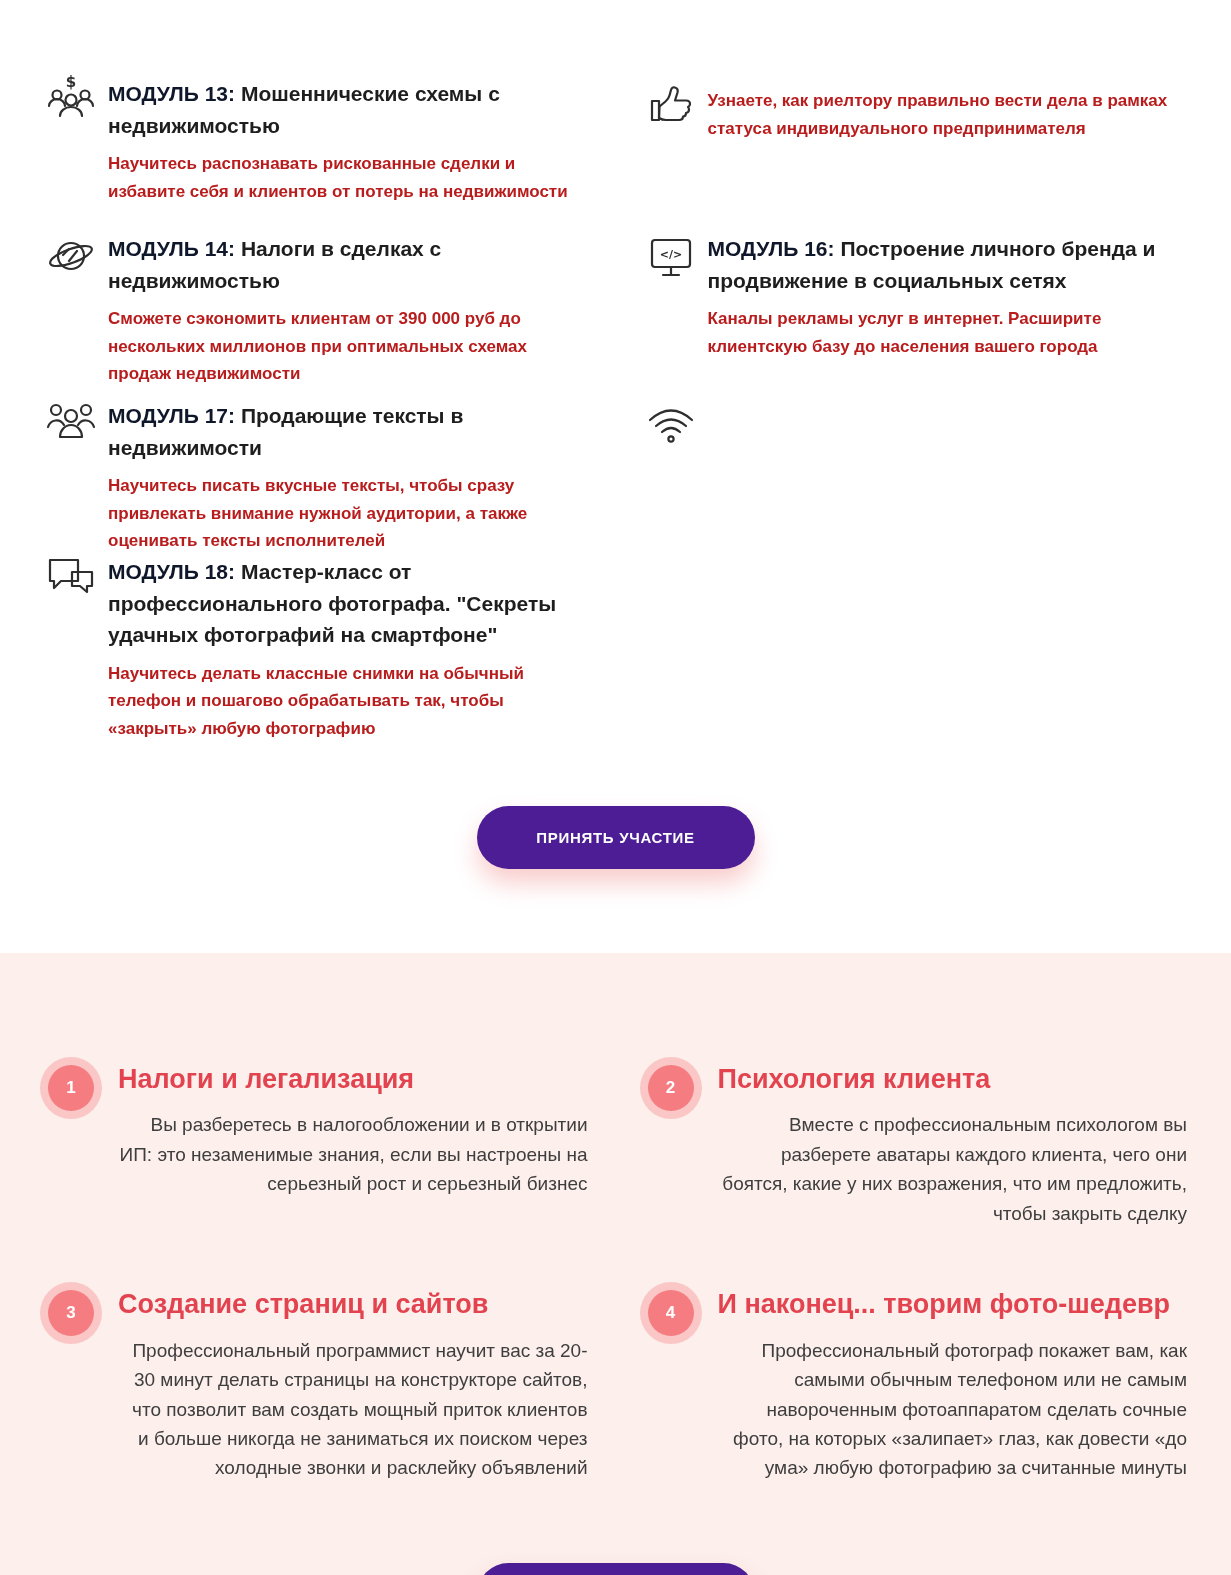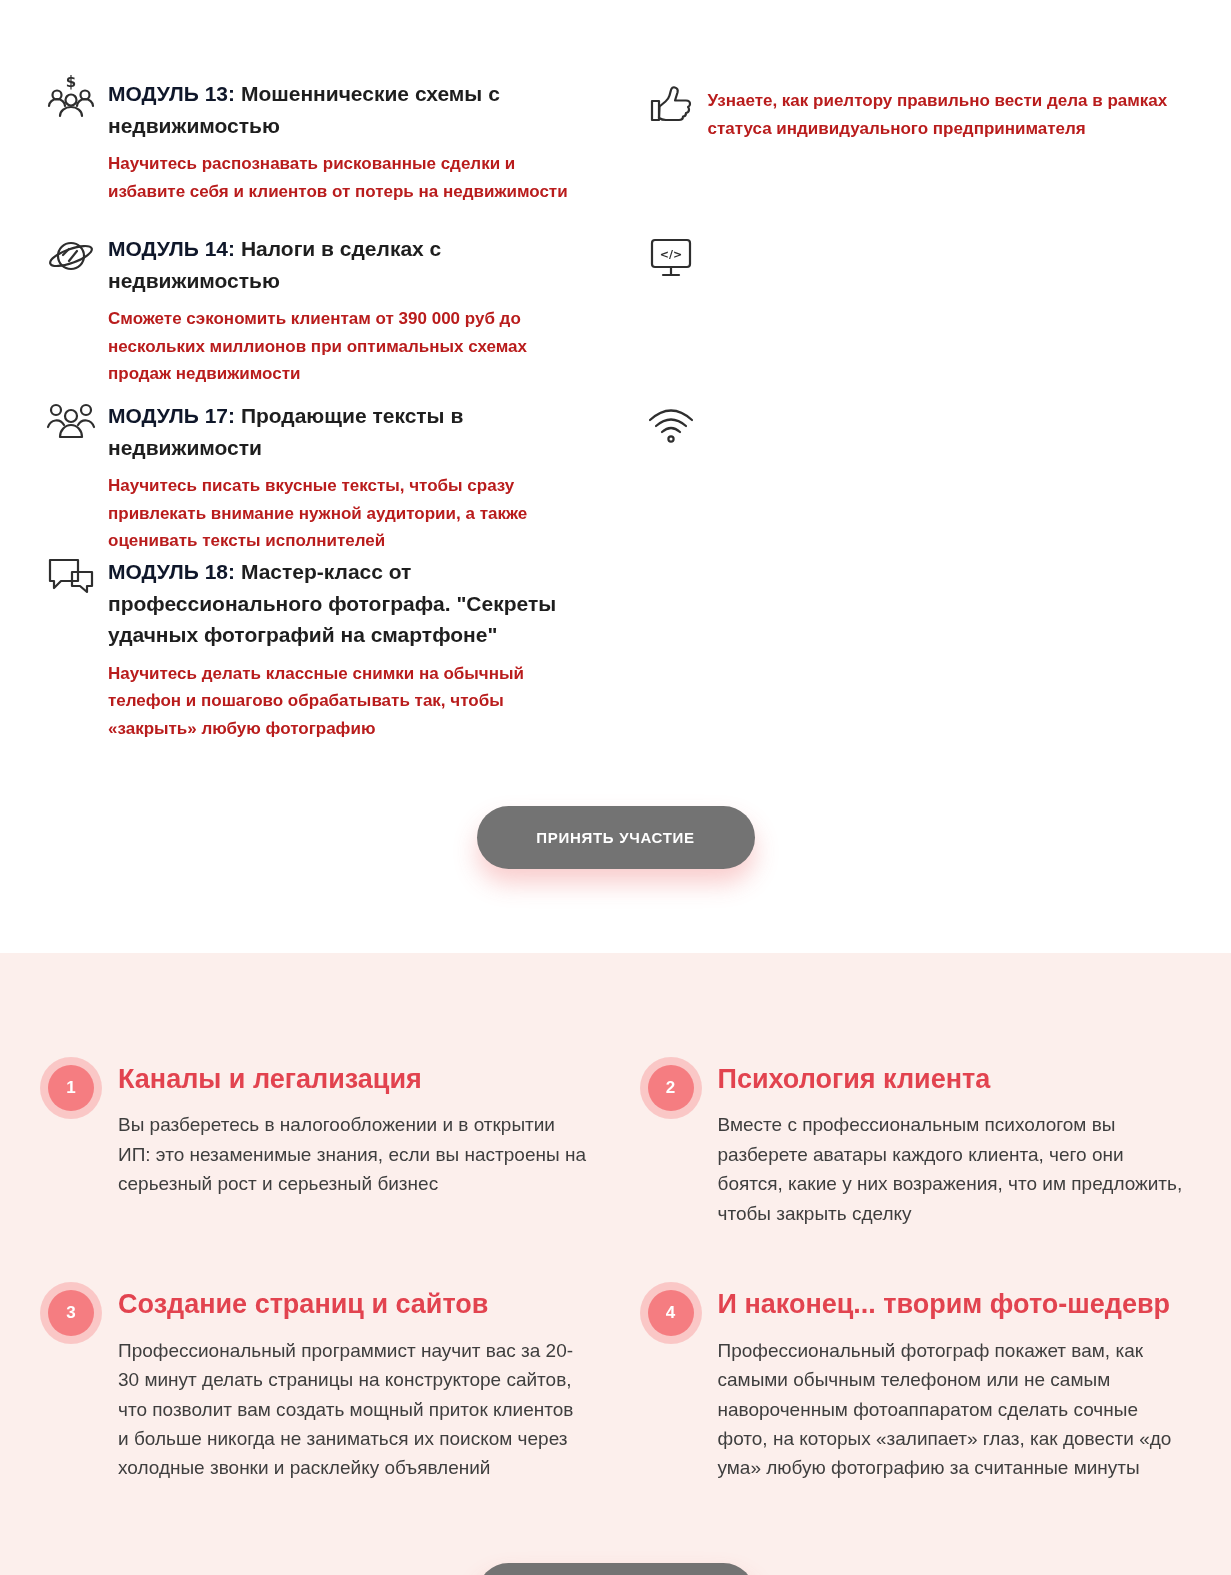--- a/index.html
+++ b/index.html
@@ -29,21 +29,21 @@
   .m-label { color: #0f172a; }
   .m-desc { margin-top: 9px; font-size: 17px; line-height: 1.62; color: #b91c1c; font-weight: bold; }
 
   
   .cta-row { display: flex; justify-content: center; }
   .cta-row.top-cta { margin-top: 64px; }
   .cta-row.bottom-cta { margin-top: 80px; padding-bottom: 27px; }
   .cta-btn {
     width: 278px; height: 63px;
     border: none; border-radius: 32px;
-    background: #737373; color: #ffffff;
+    background: #4c1d95; color: #ffffff;
     font-family: "Liberation Sans", sans-serif;
     font-size: 15px; font-weight: bold; letter-spacing: 0.7px;
     box-shadow: 0 14px 24px rgba(232, 75, 75, 0.28);
     cursor: pointer;
   }
 
   
   .program-section { background: #fcefec; padding: 110px 44px 0 44px; }
   .features-grid {
     display: grid;
@@ -57,21 +57,21 @@
     flex: 0 0 46px; width: 46px; height: 46px;
     margin: 2px 24px 0 4px;
     border-radius: 50%;
     background: #f57d81;
     box-shadow: 0 0 0 8px rgba(245, 125, 129, 0.35);
     color: #ffffff; font-size: 17px; font-weight: bold;
     display: flex; align-items: center; justify-content: center;
   }
   .f-content { max-width: 505px; }
   .f-title { font-size: 27px; font-weight: bold; color: #e2434f; line-height: 1.2; }
-  .f-desc { margin-top: 15px; font-size: 19px; line-height: 1.55; color: #3e3e3e; }
+  .f-desc { margin-top: 15px; font-size: 19px; line-height: 1.55; color: #3e3e3e; text-align: right; }
 
   .icon-stroke { fill: none; stroke: #2e2e2e; stroke-width: 2.2; stroke-linecap: round; stroke-linejoin: round; }
   .icon-glyph { fill: #2e2e2e; stroke: none; font-weight: bold; font-family: "DejaVu Sans", sans-serif; }
 </style>
 </head>
 <body>
 
 <div class="top-section">
   <div class="modules-grid">
 
@@ -122,20 +122,24 @@
 
     <div class="module">
       <span class="m-icon">
         <svg width="54" height="54" viewBox="0 0 54 54">
           <rect class="icon-stroke" x="8" y="11" width="38" height="27" rx="3"></rect>
           <text class="icon-glyph" x="27" y="29" font-size="11" text-anchor="middle">&lt;/&gt;</text>
           <path class="icon-stroke" d="M27,38 v7"></path>
           <path class="icon-stroke" d="M19,46 h16"></path>
         </svg>
       </span>
+      <div class="m-content">
+        <div class="m-title"><span class="m-label">МОДУЛЬ 16:</span> <span>Построение личного бренда и продвижение в социальных сетях</span></div>
+        <div class="m-desc">Каналы рекламы услуг в интернет. Расширите клиентскую базу до населения вашего города</div>
+      </div>
     </div>
 
     <div class="module">
       <span class="m-icon">
         <svg width="54" height="54" viewBox="0 0 54 54">
           <circle class="icon-stroke" cx="12" cy="14" r="5"></circle>
           <path class="icon-stroke" d="M4,31 a9,10 0 0 1 16,-2"></path>
           <circle class="icon-stroke" cx="42" cy="14" r="5"></circle>
           <path class="icon-stroke" d="M34,29 a9,10 0 0 1 16,2"></path>
           <circle class="icon-stroke" cx="27" cy="20" r="6"></circle>
@@ -179,21 +183,21 @@
     <button class="cta-btn">ПРИНЯТЬ УЧАСТИЕ</button>
   </div>
 </div>
 
 <div class="program-section">
   <div class="features-grid">
 
     <div class="feature">
       <div class="f-num">1</div>
       <div class="f-content">
-        <div class="f-title">Каналы и легализация</div>
+        <div class="f-title">Налоги и легализация</div>
         <div class="f-desc">Вы разберетесь в налогообложении и в открытии ИП: это незаменимые знания, если вы настроены на серьезный рост и серьезный бизнес</div>
       </div>
     </div>
 
     <div class="feature">
       <div class="f-num">2</div>
       <div class="f-content">
         <div class="f-title">Психология клиента</div>
         <div class="f-desc">Вместе с профессиональным психологом вы разберете аватары каждого клиента, чего они боятся, какие у них возражения, что им предложить, чтобы закрыть сделку</div>
       </div>

